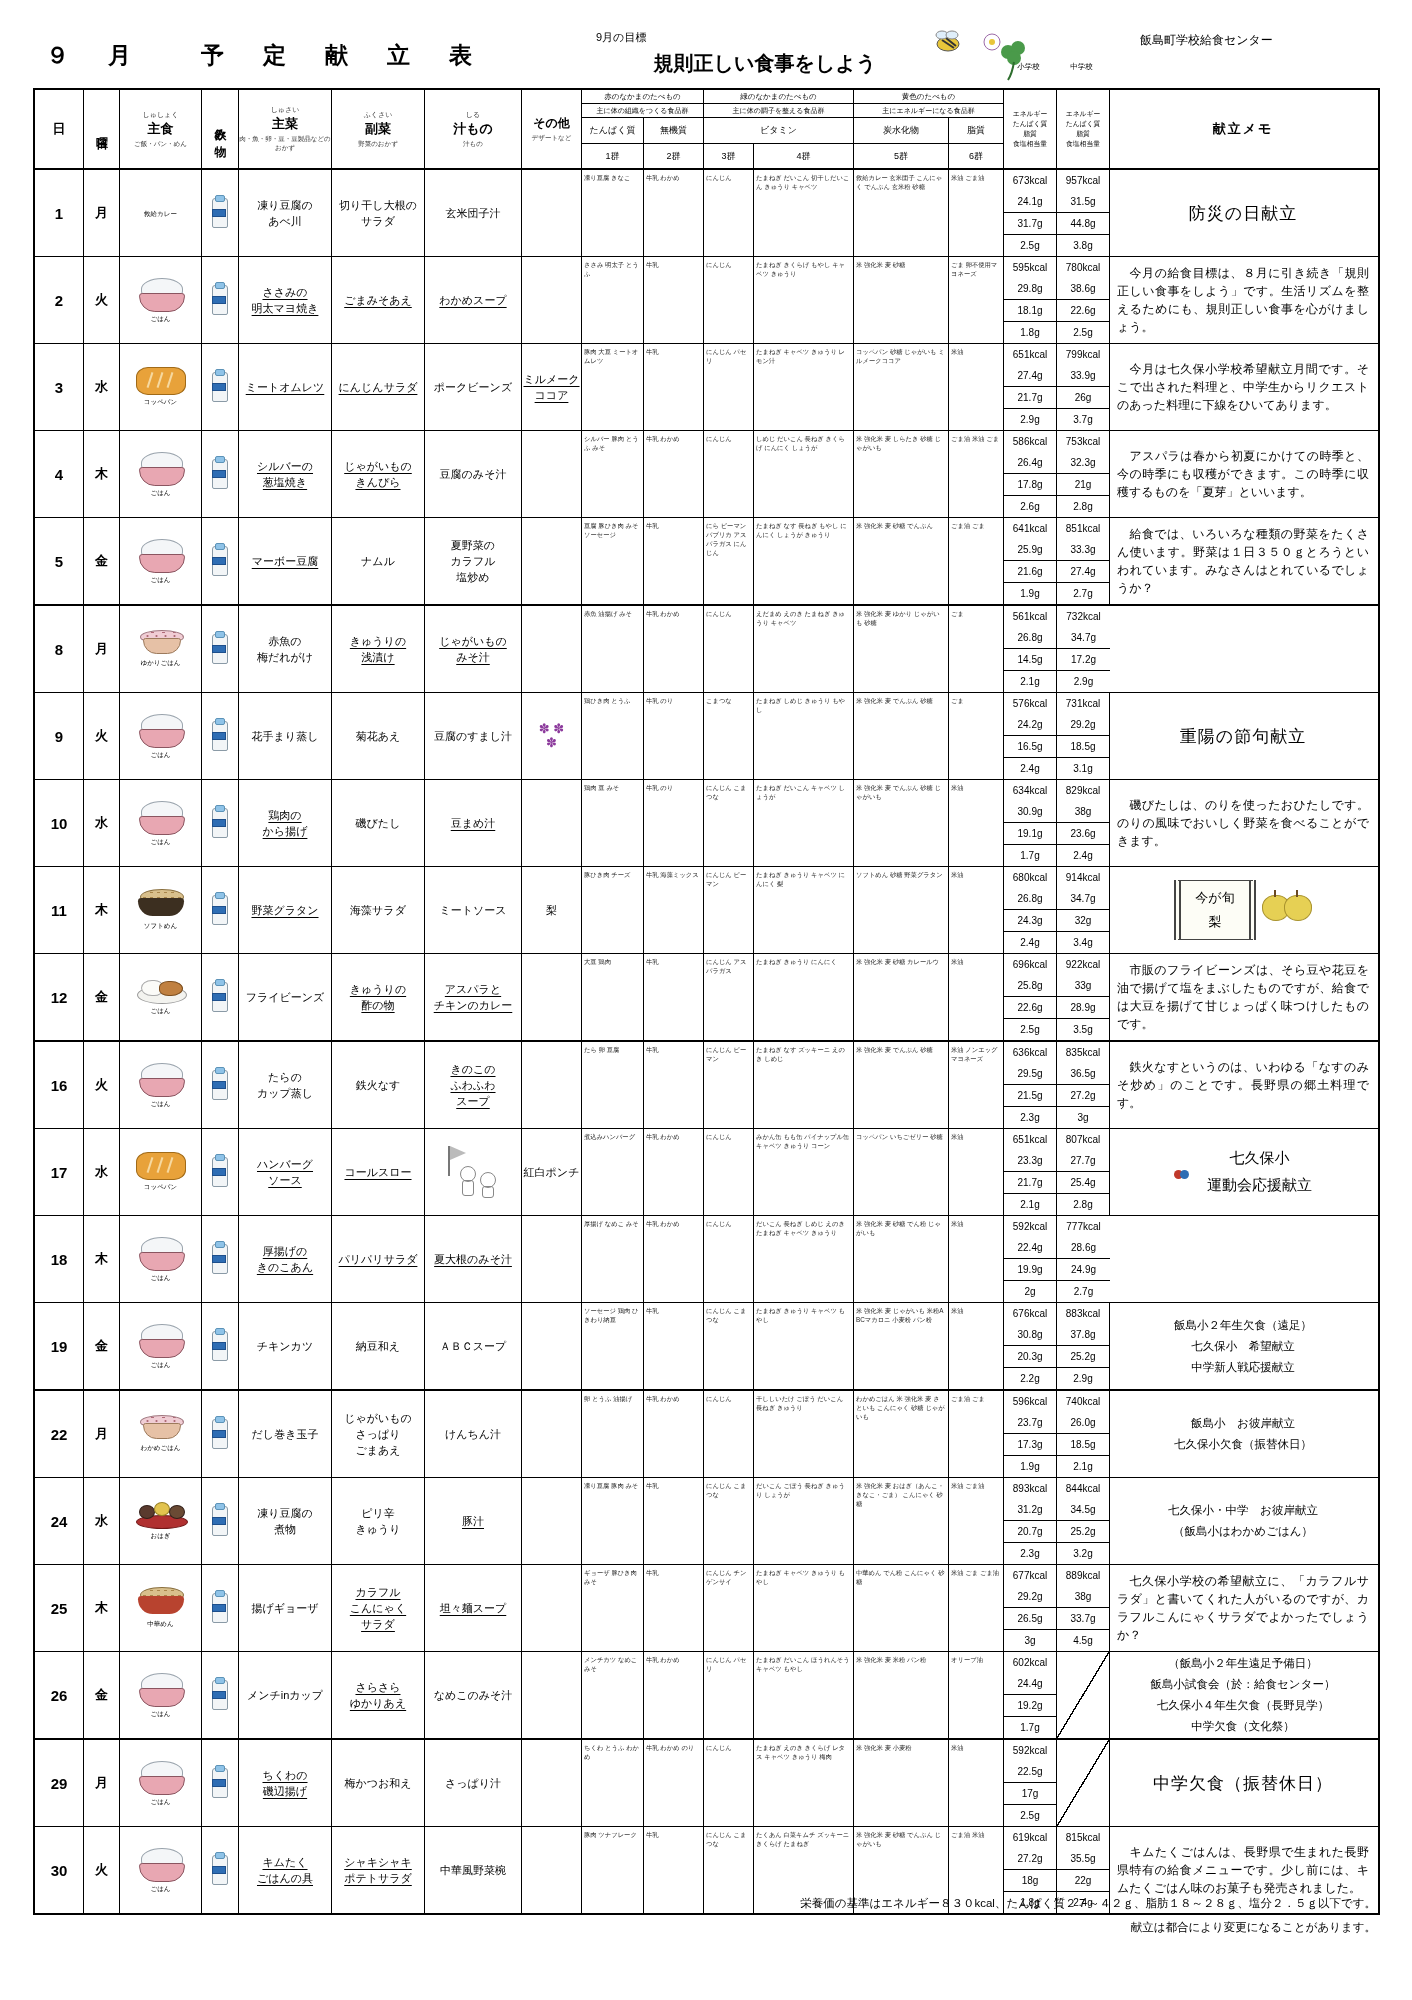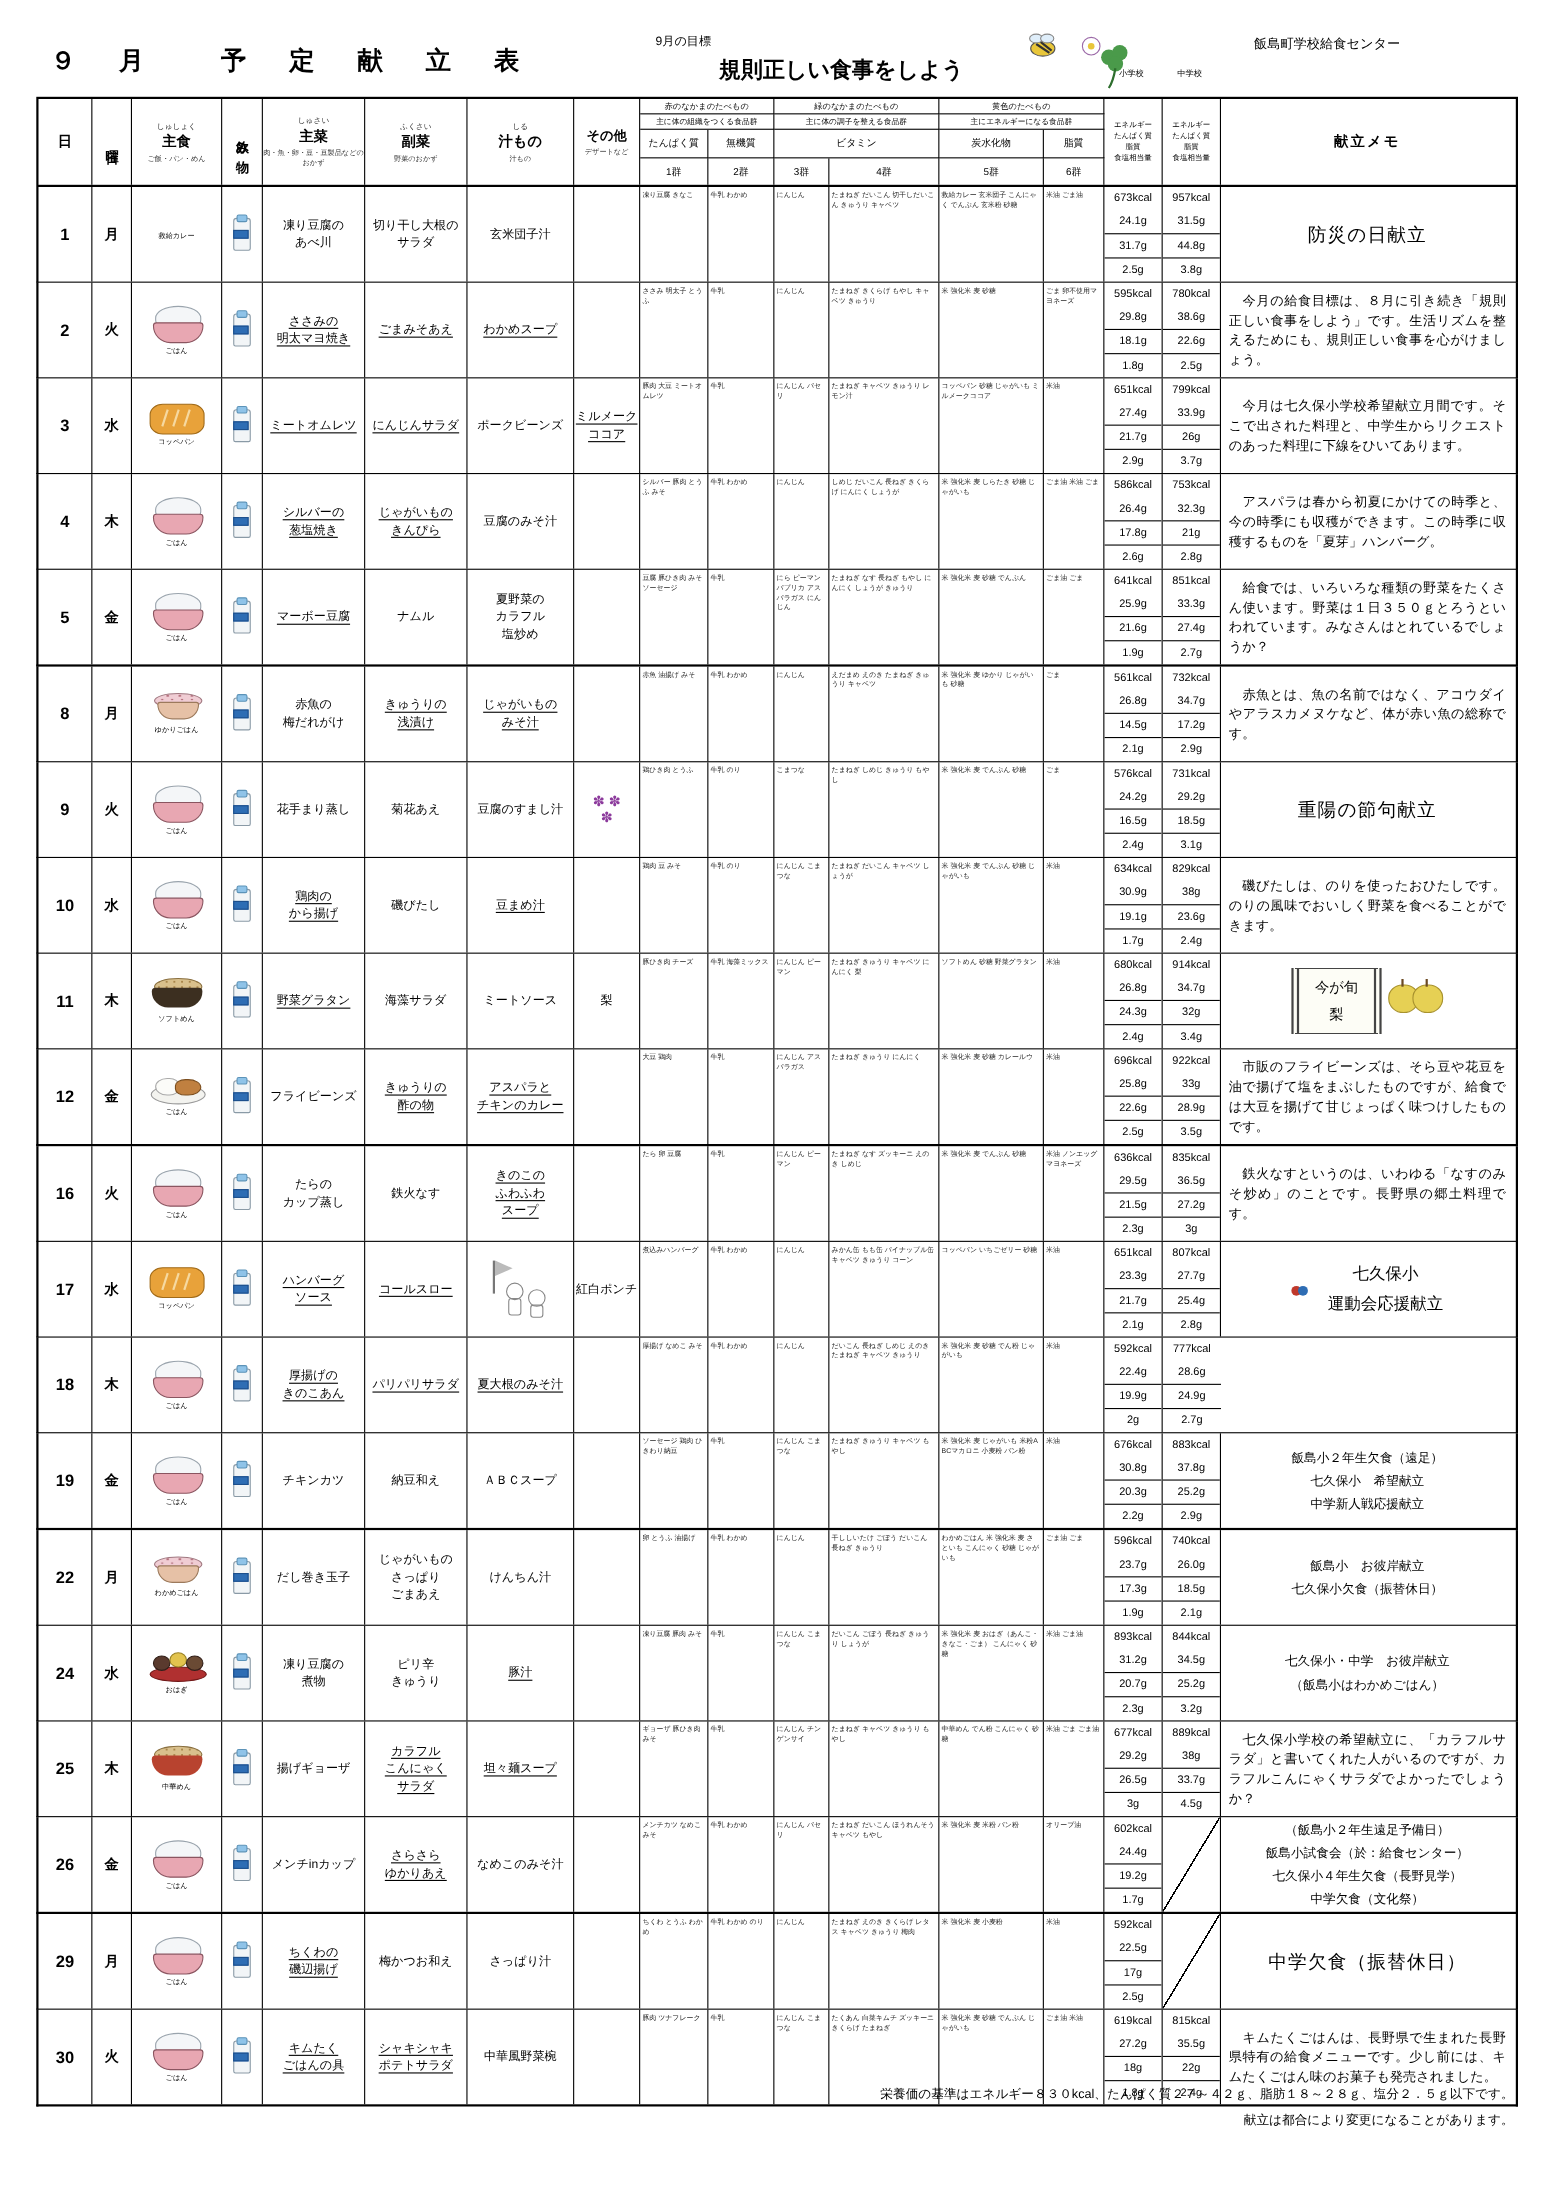--- a/index.html
+++ b/index.html
@@ -463,21 +463,21 @@
           </div>
           <div class="bc c-nut">
             <div class="nut">
               <span class="nv n0">753kcal</span>
               <span class="nv n1">32.3g</span>
               <span class="nv n2">21g</span>
               <span class="nv n3">2.8g</span>
             </div>
           </div>
           <div class="bc c-memo">
-            <div class="memo-para">　アスパラは春から初夏にかけての時季と、今の時季にも収穫ができます。この時季に収穫するものを「夏芽」ハンバーグ。</div>
+            <div class="memo-para">　アスパラは春から初夏にかけての時季と、今の時季にも収穫ができます。この時季に収穫するものを「夏芽」といいます。</div>
           </div>
         </div>
         <div class="trow thick">
           <div class="bc c-day">
             <span>5</span>
           </div>
           <div class="bc c-wd">
             <span>金</span>
           </div>
           <div class="bc c-staple">
@@ -581,23 +581,20 @@
               <span class="nv n3">2.1g</span>
             </div>
           </div>
           <div class="bc c-nut">
             <div class="nut">
               <span class="nv n0">732kcal</span>
               <span class="nv n1">34.7g</span>
               <span class="nv n2">17.2g</span>
               <span class="nv n3">2.9g</span>
             </div>
-          </div>
-          <div class="bc c-memo">
-            <div class="memo-para">　赤魚とは、魚の名前ではなく、アコウダイやアラスカメヌケなど、体が赤い魚の総称です。</div>
           </div>
         </div>
         <div class="trow">
           <div class="bc c-day">
             <span>9</span>
           </div>
           <div class="bc c-wd">
             <span>火</span>
           </div>
           <div class="bc c-staple">

